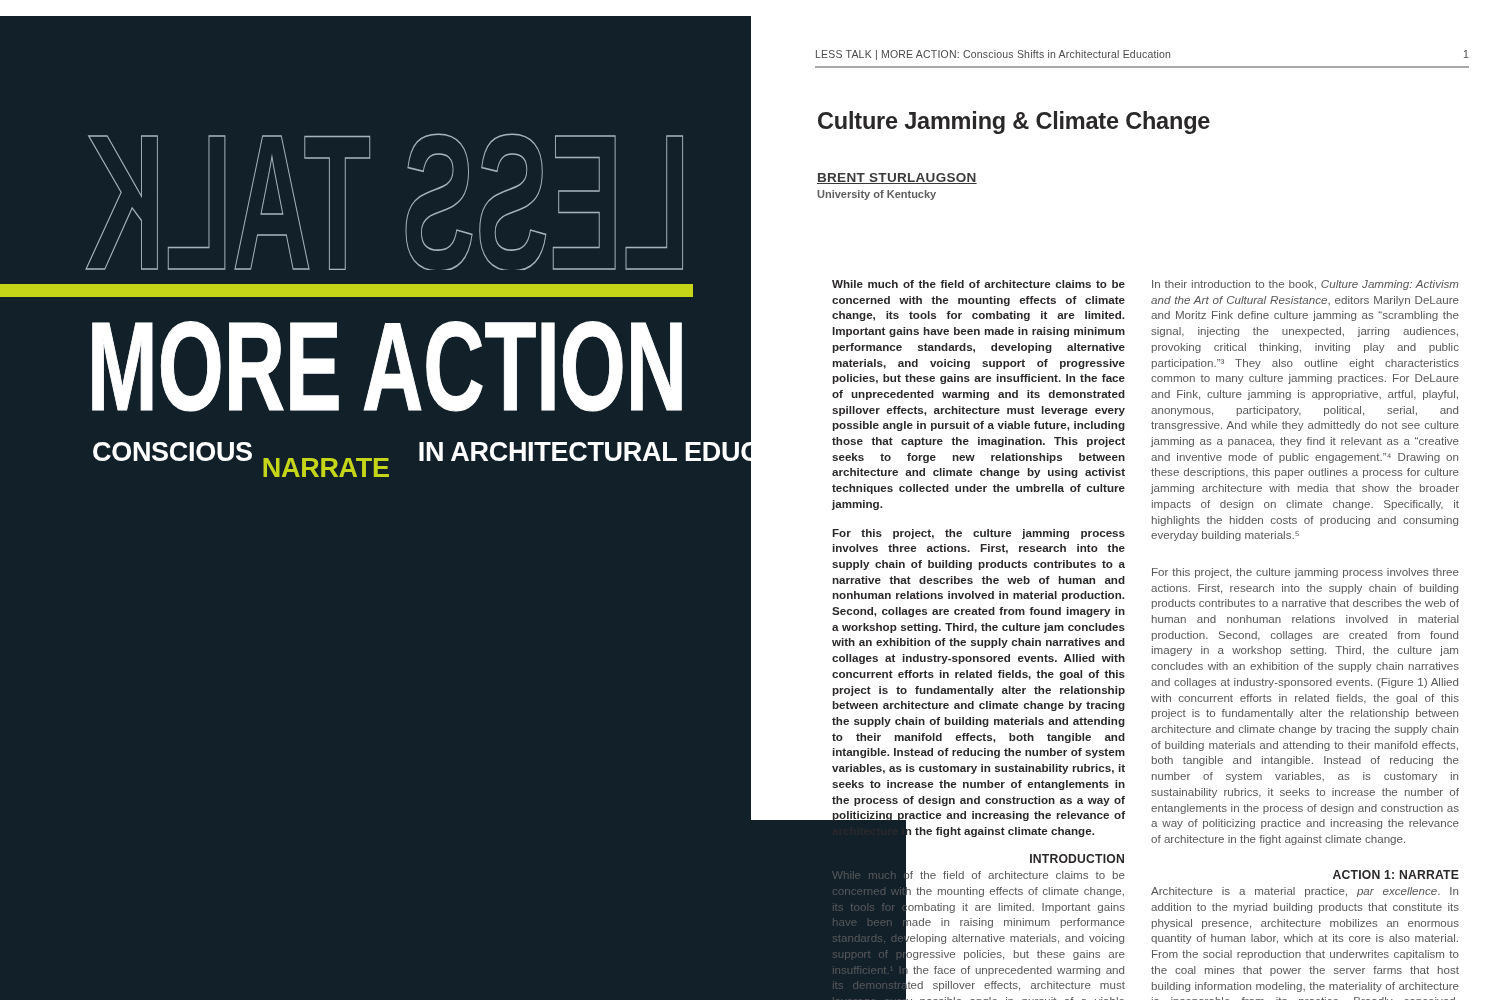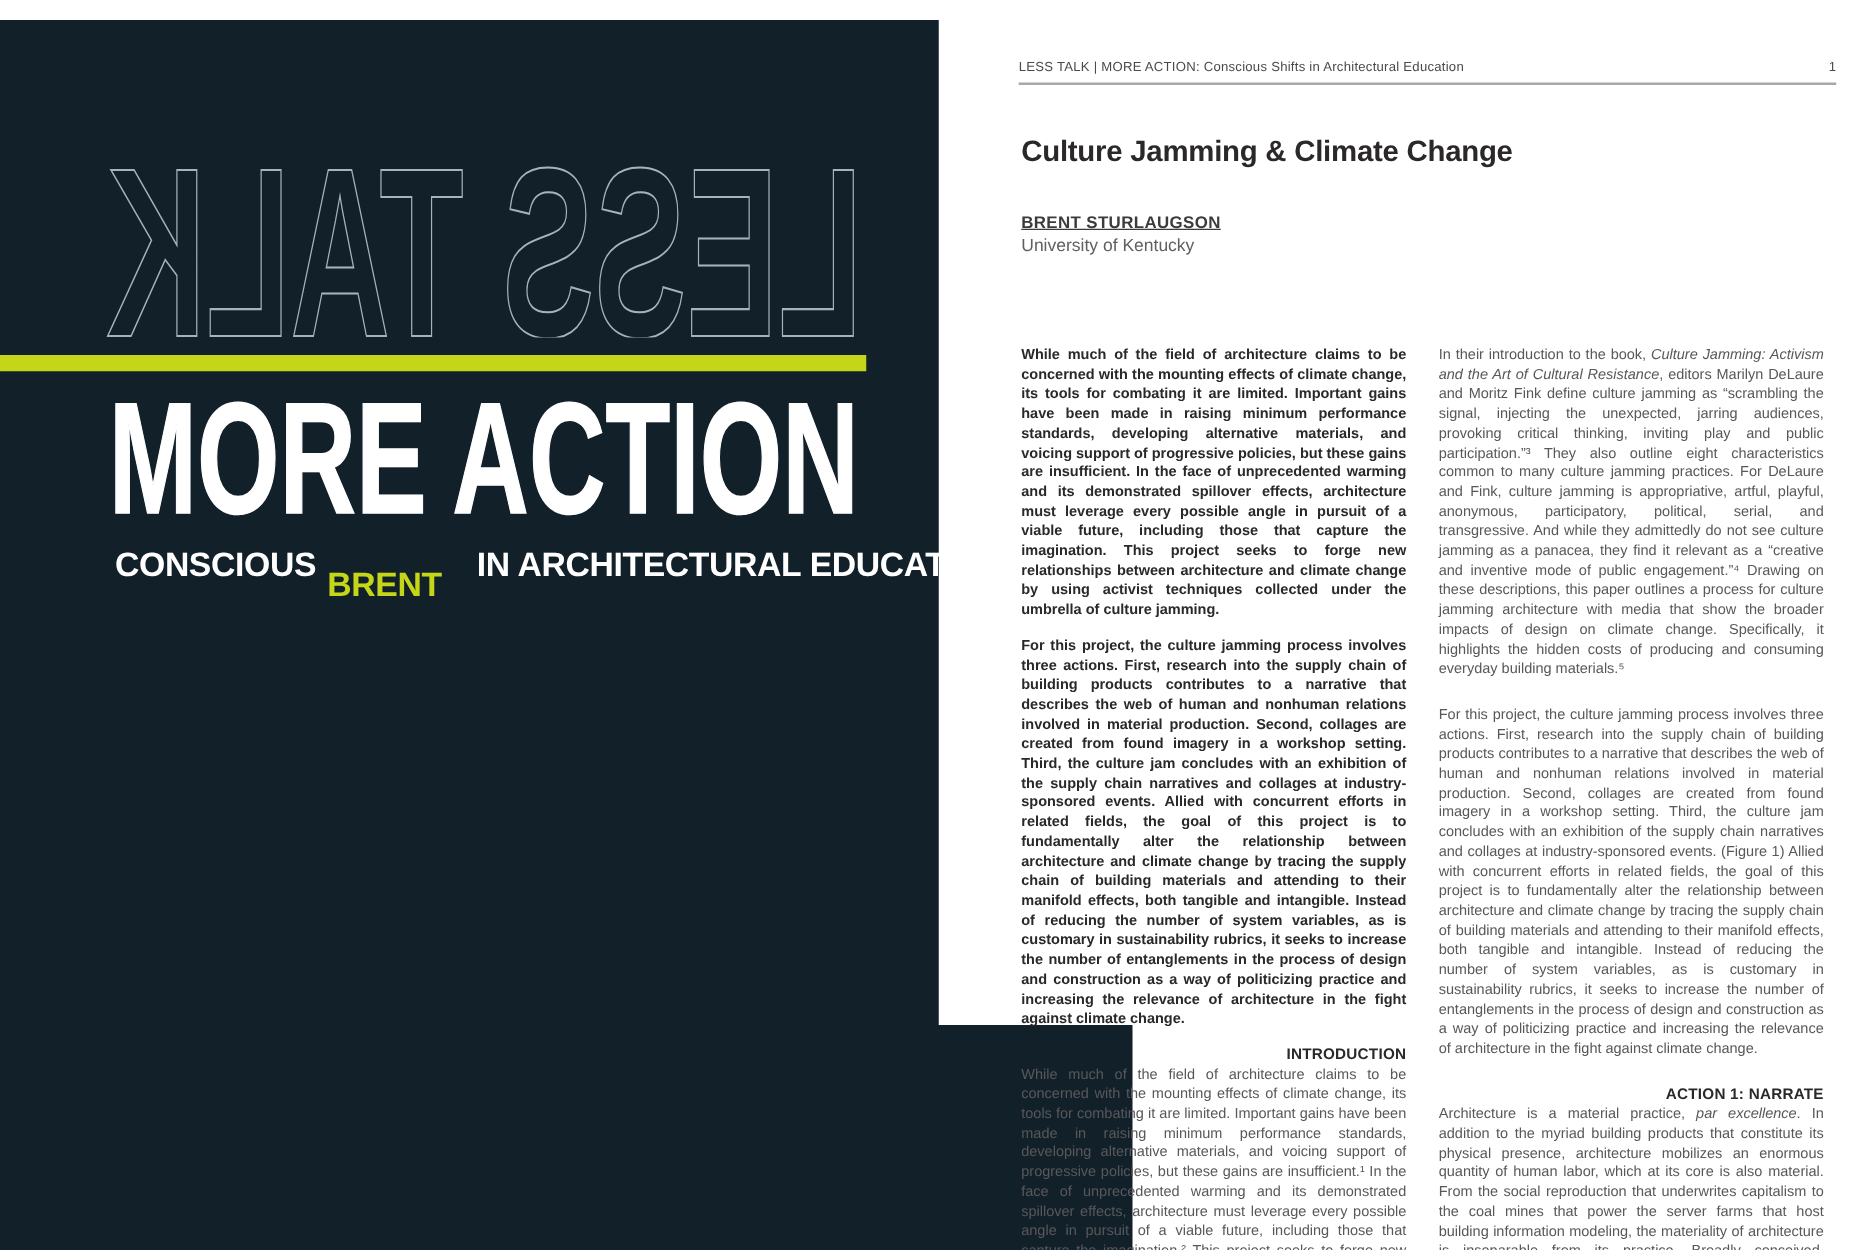--- a/index.html
+++ b/index.html
@@ -65,31 +65,31 @@
     color: var(--ink, #2b282a);
   }
   .author-name {
     position: absolute; left: 66px; top: 170px;
     font-size: 13.5px; font-weight: bold; letter-spacing: 0.3px;
     color: #3b3b3b;
     text-decoration: underline;
   }
   .author-affil {
     position: absolute; left: 66px; top: 188px;
-    font-size: 14px; color: #606060;
+    font-size: 11px; color: #606060; font-weight: bold;
   }
   .columns {
     position: absolute; left: 66px; top: 276px; width: 642px;
     display: flex; gap: 26px;
   }
   .col {
     width: 308px; text-align: justify;
     font-size: 11.6px; line-height: 15.7px;
   }
-  .col p { margin: 0 0 13px 0; }
+  .col p { margin: 0 0 13px 15px; }
   .col-right p { margin: 0 0 21px 0; }
   .bold-p { font-weight: bold; color: var(--ink, #2b282a); }
   .sec-heading {
     margin: 0; font-size: 12.2px; font-weight: bold;
     color: var(--ink, #2b282a); text-align: right; letter-spacing: 0.2px;
   }
   .col em { font-style: italic; }
 </style>
 </head>
 <body>
@@ -105,21 +105,21 @@
     </svg>
 
     <div class="accent-bar"></div>
 
     <svg class="main-title-svg" width="604" height="98" viewBox="0 0 604 98" aria-hidden="true">
       <text class="main-title-text" x="0" y="93" font-size="127" textLength="600" lengthAdjust="spacingAndGlyphs">MORE ACTION</text>
     </svg>
 
     <div class="cover-subtitle">
       <span class="sub1">CONSCIOUS</span>
-      <span class="sub2">BRENT</span>
+      <span class="sub2">NARRATE</span>
       <span class="sub3">IN ARCHITECTURAL EDUCATION</span>
     </div>
 
     <div class="cover-bottom-edge"></div>
   </section>
 
   <section class="paper">
 
     <header class="running-head">
       <span>LESS TALK | MORE ACTION: Conscious Shifts in Architectural Education</span>

